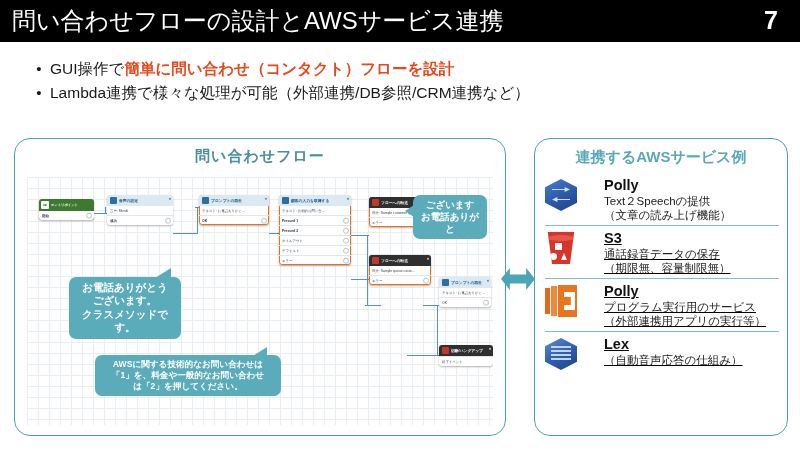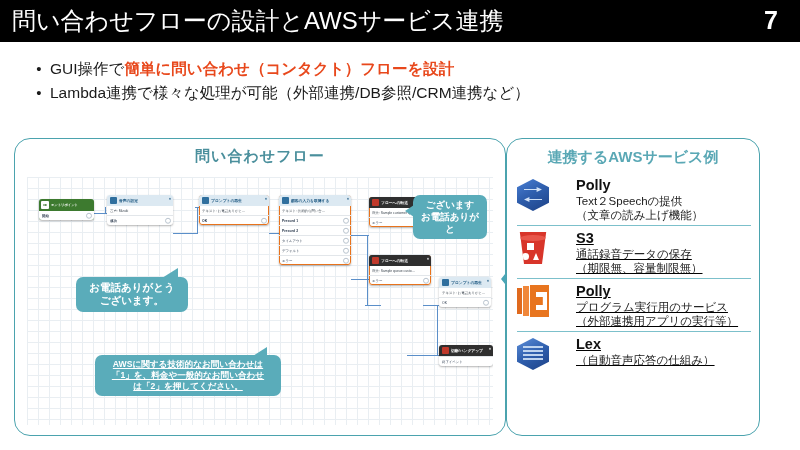--- a/index.html
+++ b/index.html
@@ -98,21 +98,21 @@
     position:absolute;background:#5aacba;color:#ffffff;border-radius:7px;
     text-align:center;font-weight:bold;line-height:1.28;padding:4px 7px;
     box-sizing:border-box;
   }
   .callout .tail{
     position:absolute;width:0;height:0;border-style:solid;
   }
 
   
   .awspanel{
-    position:absolute;left:506px;top:138px;width:254px;height:298px;
+    position:absolute;left:534px;top:138px;width:254px;height:298px;
     border:1.6px solid #4ba3ae;border-radius:16px;background:#ffffff;box-sizing:border-box;
   }
   .awspanel .panel-title{
     position:absolute;left:0;top:9px;width:100%;text-align:center;
     font-size:15px;font-weight:bold;color:#5aa8b5;
   }
   .svc-list{position:absolute;left:10px;top:34px;right:8px;}
   .svc{display:flex;align-items:flex-start;gap:25px;padding:4px 0 3px 0;}
   .svc + .svc{border-top:1.6px solid #7cc0cb;text-decoration:underline;}
   .svc .ico{flex:0 0 34px;height:34px;position:relative;margin-top:2px;}
@@ -308,27 +308,28 @@
       <div class="nhead dark">
         <span class="gi"></span>
         <span>切断/ハングアップ</span>
         <span class="x">×</span>
       </div>
       <div class="nrow plain">
         <span>終了イベント</span>
       </div>
     </div>
 
-    <div class="callout" style="left:42px;top:100px;width:112px;font-size:10.5px;margin-left:7px;">
+    <div class="callout" style="left:42px;top:100px;width:112px;font-size:10.5px;">
       <span>お電話ありがとう</span><br>
       <span>ございます。</span><br>
+      <span>クラスメソッドです。</span>
       <span class="tail" style="right:10px;top:-9px;border-width:0 0 10px 16px;border-color:transparent transparent #5aacba transparent;"></span>
     </div>
 
-    <div class="callout" style="left:68px;top:178px;width:186px;font-size:8.6px;text-decoration:underline;">
+    <div class="callout" style="left:68px;top:178px;width:186px;font-size:8.6px;">
       <span>AWSに関する技術的なお問い合わせは</span><br>
       <span>「1」を、料金や一般的なお問い合わせ</span><br>
       <span>は「2」を押してください。</span>
       <span class="tail" style="right:14px;top:-8px;border-width:0 0 9px 14px;border-color:transparent transparent #5aacba transparent;"></span>
     </div>
 
     <div class="callout" style="left:386px;top:18px;width:74px;font-size:9.5px;">
       <span>ございます</span><br>
       <span>お電話ありがと</span>
       <span class="tail" style="left:-8px;top:10px;border-width:6px 9px 6px 0;border-color:transparent #5aacba transparent transparent;"></span>

